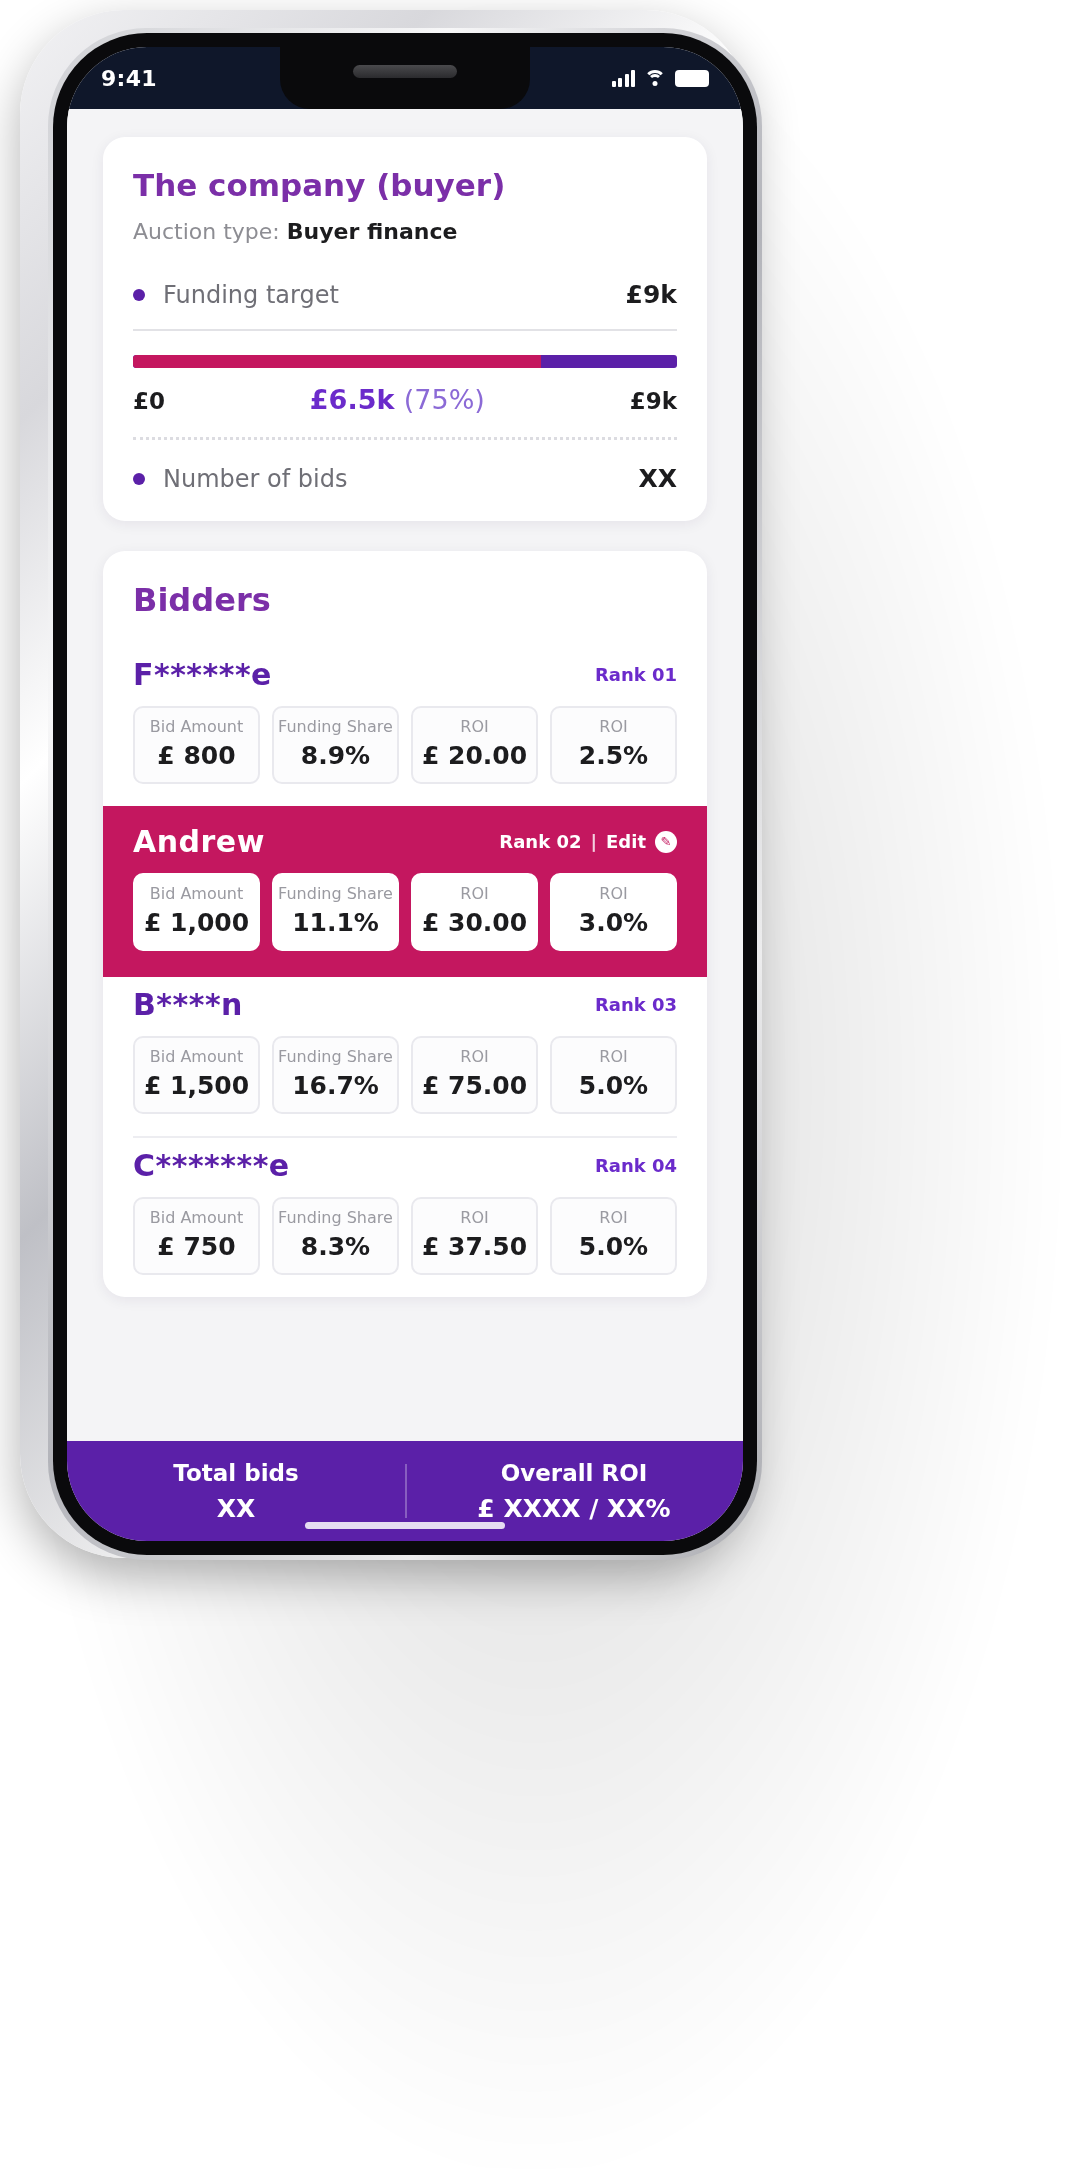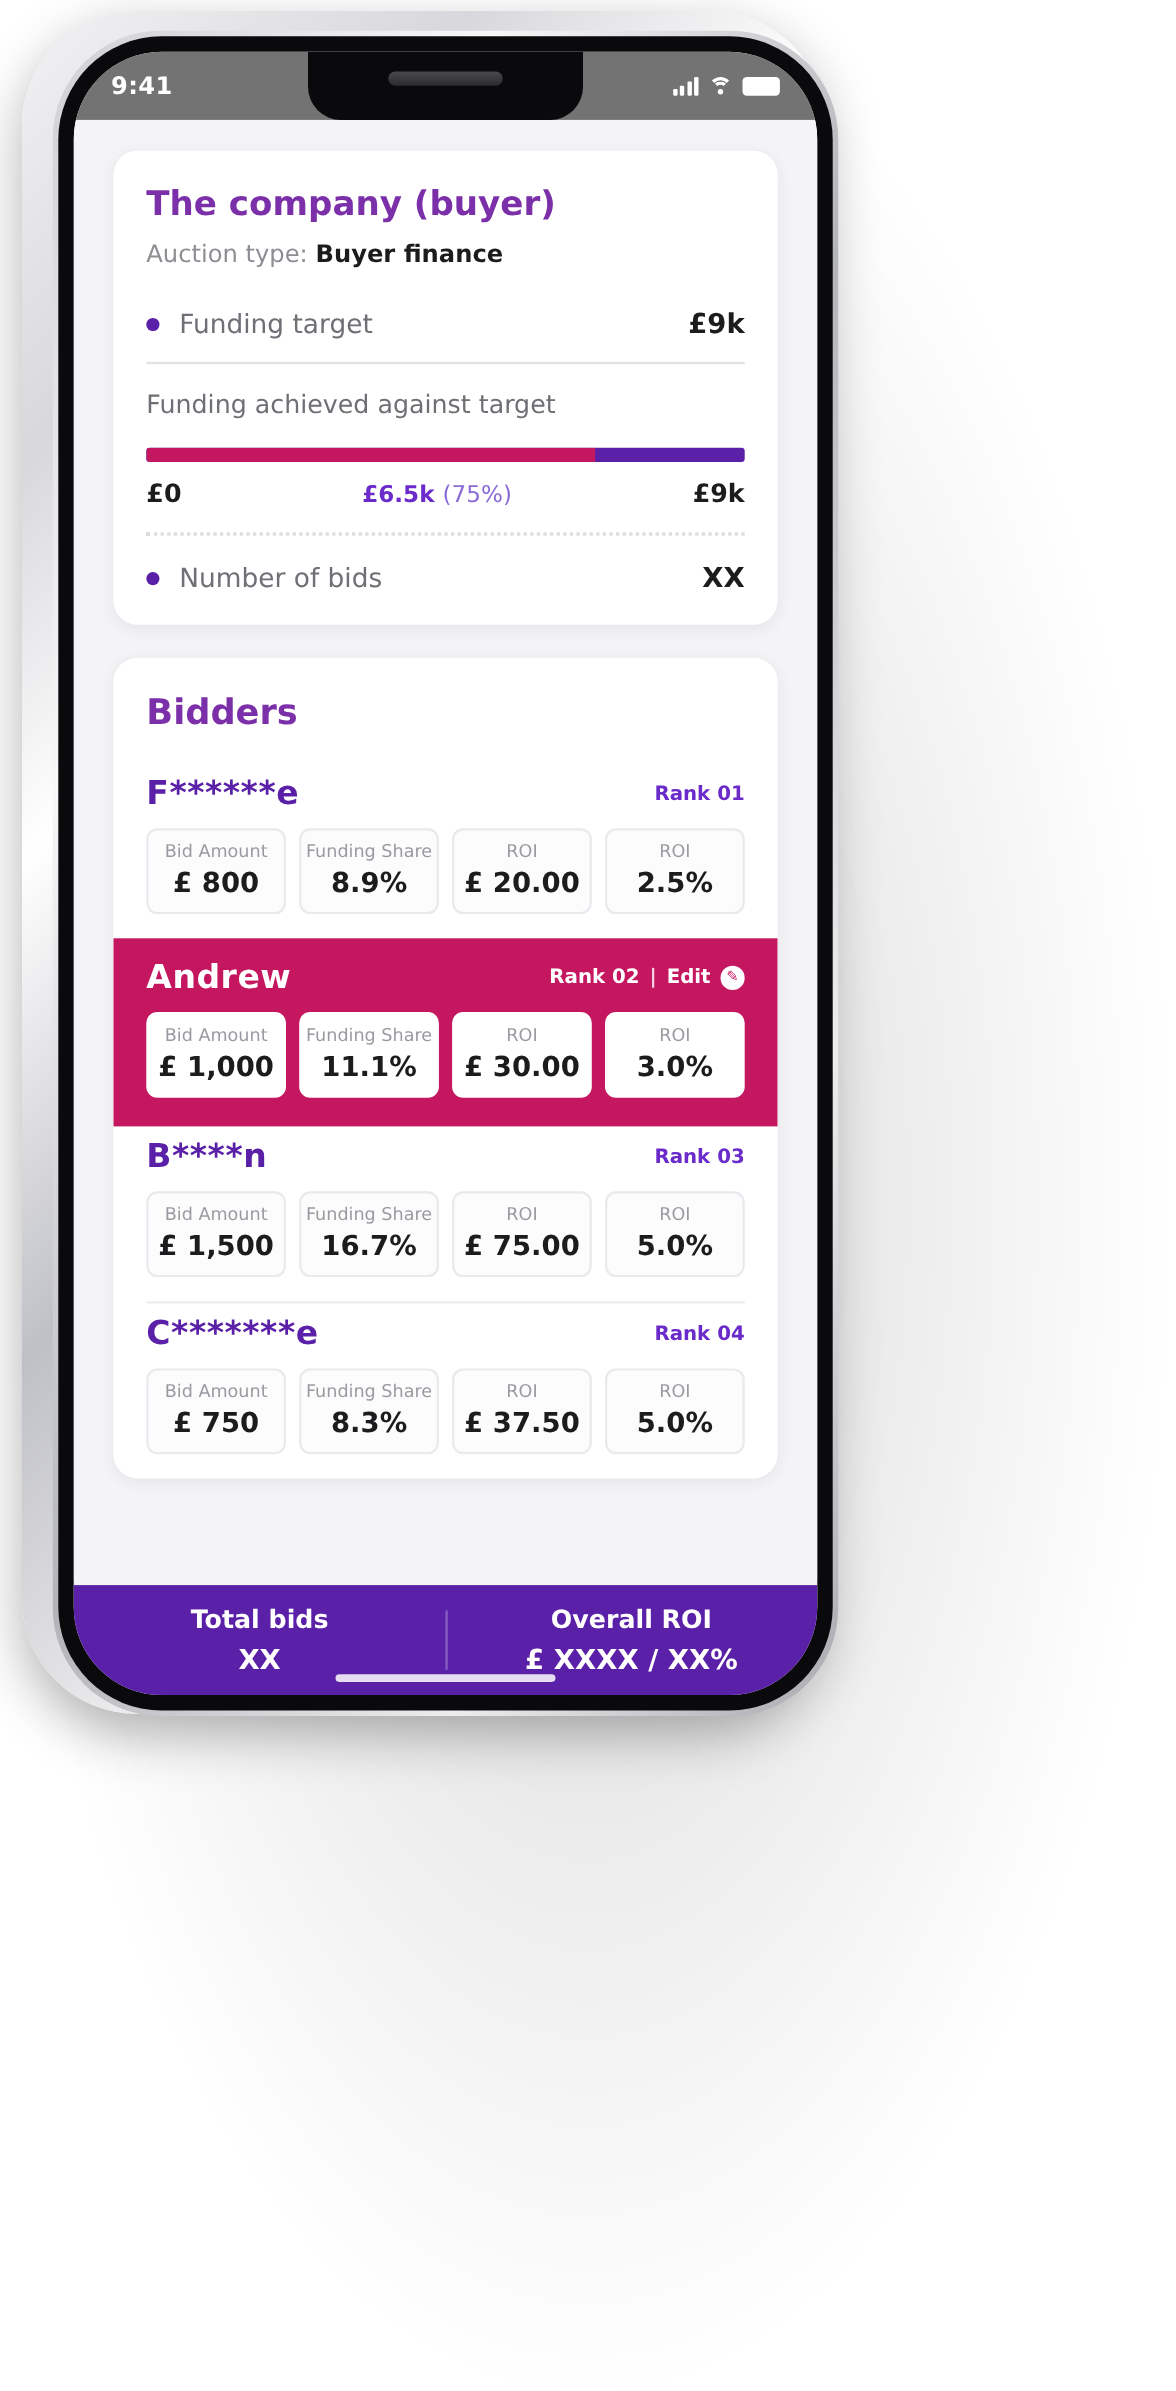--- a/index.html
+++ b/index.html
@@ -70,21 +70,21 @@
     top: 18px;
     width: 104px; height: 13px;
     border-radius: 8px;
     background: linear-gradient(180deg,#4a4a4d,#2b2b2e);
   }
 
   
   .statusbar {
     position: relative;
     height: 62px;
-    background: #737373;
+    background: #0f172a;
     display: flex;
     align-items: center;
     justify-content: space-between;
     padding: 0 34px;
     z-index: 35;
   }
   .status-time {
     color: #ffffff;
     font-size: 22px;
     font-weight: bold;
@@ -215,21 +215,21 @@
     background: #c4175f;
     border-radius: 3px 0 0 3px;
   }
   .progress-legend {
     display: flex;
     align-items: baseline;
     justify-content: space-between;
     margin-top: 16px;
   }
   .leg-start { font-size: 23px; font-weight: bold; color: #1c1c1e; }
-  .leg-mid { font-size: 21px; font-weight: bold; color: #6b2bcb; }
+  .leg-mid { font-size: 27px; font-weight: bold; color: #6b2bcb; }
   .leg-mid .pct { color: #8b6ad6; font-weight: normal; }
   .leg-end { font-size: 23px; font-weight: bold; color: #1c1c1e; }
 
   
   .bidders-card {
     margin-top: 30px;
     background: #ffffff;
     border-radius: 22px;
     box-shadow: 0 3px 14px rgba(40,20,70,0.07);
     padding: 30px 0 0 0;
@@ -399,21 +399,20 @@
         <div class="kv-row">
           <div class="kv-left">
             <span class="dot"></span>
             <span class="kv-label">Funding target</span>
           </div>
           <div class="kv-value">£9k</div>
         </div>
 
         <div class="hr-solid"></div>
 
-        <div class="bar-label">Funding achieved against target</div>
 
         <div class="progress-track">
           <div class="progress-fill" id="progress-fill" style="width: 75%;"></div>
         </div>
 
         <div class="progress-legend">
           <div class="leg-start">£0</div>
           <div class="leg-mid">
             <span>£6.5k</span>
             <span class="pct">(75%)</span>

